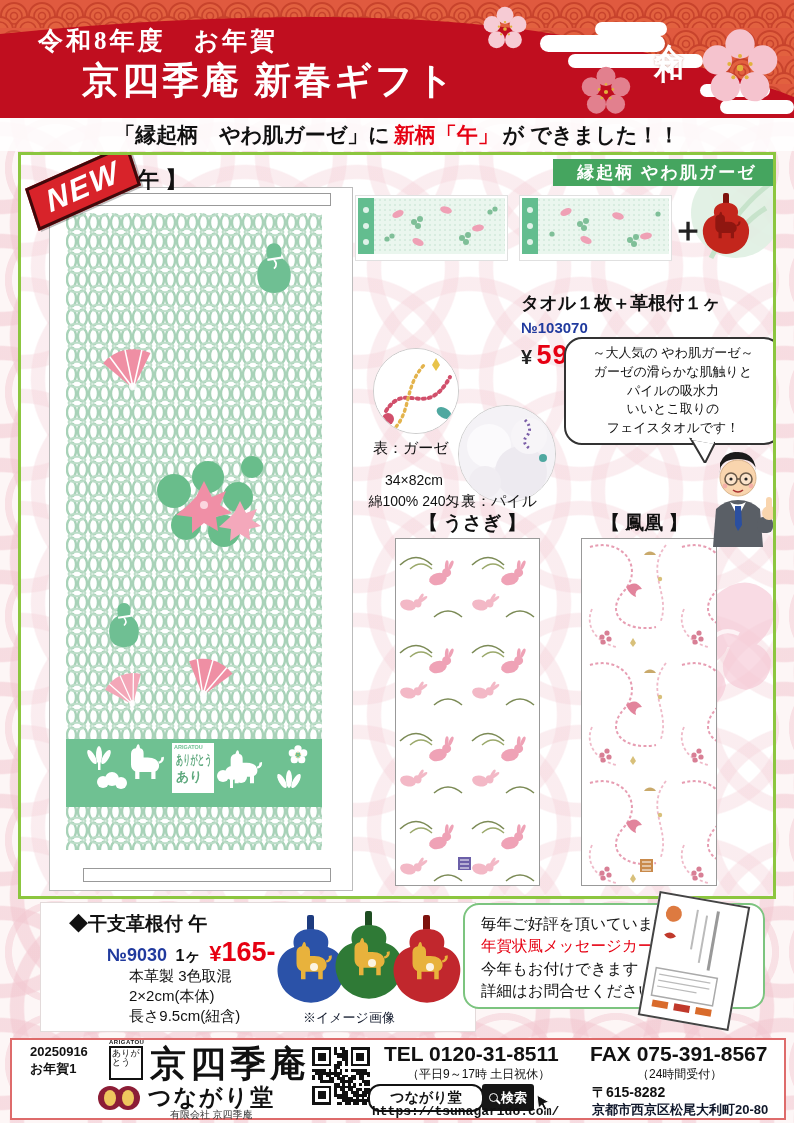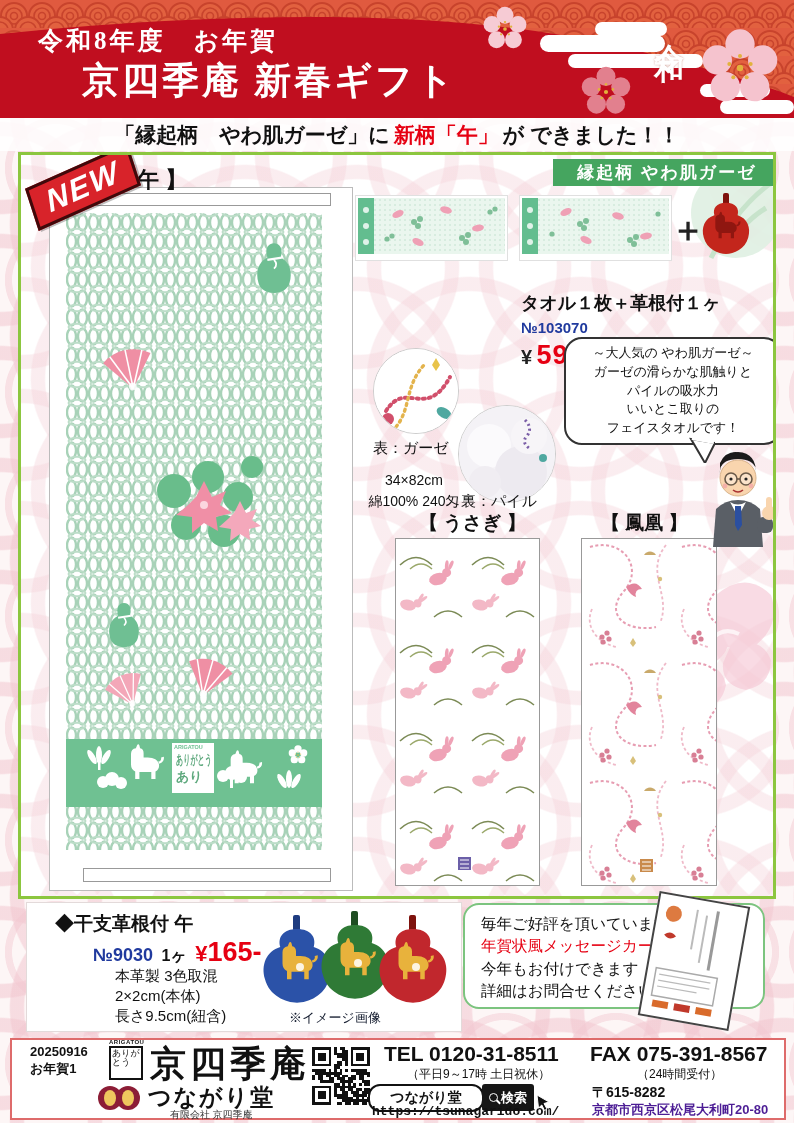--- a/index.html
+++ b/index.html
@@ -63,21 +63,21 @@
   .spec{position:absolute;left:318px;top:315px;width:150px;text-align:center;font-size:14px;color:#111;z-index:6;line-height:1.5;}
   .bubble{position:absolute;left:543px;top:182px;width:214px;height:104px;background:#fff;border:2px solid #333;
     border-radius:18px;z-index:6;display:flex;flex-direction:column;justify-content:center;align-items:center;
     font-size:13px;color:#111;line-height:1.45;text-align:center;}
   .bubble-tail{position:absolute;left:668px;top:282px;width:26px;height:26px;z-index:7;}
   .man{position:absolute;left:678px;top:290px;z-index:8;}
   .sub-towel-head{position:absolute;top:355px;font-size:19px;font-weight:bold;color:#111;z-index:6;}
   .sub-towel{position:absolute;top:383px;border:1px solid #999;background:#fff;z-index:6;}
   .deco{position:absolute;z-index:1;}
   
-  .netsuke{position:absolute;left:26px;top:902px;width:434px;height:128px;background:#fff;border:1px solid #e3dada;
+  .netsuke{position:absolute;left:40px;top:902px;width:434px;height:128px;background:#fff;border:1px solid #e3dada;
     border-radius:0;z-index:5;}
   .netsuke .ttl{position:absolute;left:28px;top:8px;font-size:19px;font-weight:bold;color:#111;}
   .netsuke .pline{position:absolute;left:66px;top:34px;white-space:nowrap;}
   .netsuke .pnum{font-size:18px;font-weight:bold;color:#203A9E;}
   .netsuke .qty{font-size:16px;font-weight:bold;color:#111;padding:0 4px;}
   .netsuke .yen{font-size:22px;font-weight:bold;color:#E60012;}
   .netsuke .val{font-size:27px;font-weight:bold;color:#E60012;text-align:right;}
   .netsuke .tax{font-size:13px;color:#111;}
   .netsuke .det{position:absolute;left:88px;font-size:15px;color:#111;}
   .netsuke .charms{position:absolute;left:228px;top:6px;}
@@ -110,21 +110,21 @@
   .faxnote{position:absolute;left:625px;top:26px;font-size:12px;color:#111;}
   .searchbox{position:absolute;left:356px;top:44px;width:112px;height:24px;border:2px solid #111;border-radius:12px;
     background:#fff;font-size:14px;font-weight:bold;color:#111;display:flex;align-items:center;justify-content:center;}
   .searchbtn{position:absolute;left:470px;top:44px;width:52px;height:27px;background:#161616;border-radius:3px;
     color:#fff;font-size:13px;font-weight:bold;display:flex;align-items:center;justify-content:center;gap:3px;}
   .mag{width:7px;height:7px;border:1.6px solid #fff;border-radius:50%;position:relative;display:inline-block;}
   .mag::after{content:"";position:absolute;width:5px;height:1.8px;background:#fff;transform:rotate(45deg);right:-4px;bottom:-2px;}
   .cursor{position:absolute;left:524px;top:54px;z-index:7;}
   .url{position:absolute;left:360px;top:64px;font-size:13px;font-weight:bold;color:#111;font-family:"Liberation Mono",monospace;}
   .postal{position:absolute;left:580px;top:44px;font-size:14px;font-weight:bold;color:#111;}
-  .addr{position:absolute;left:580px;top:61px;font-size:13px;font-weight:bold;color:#4c1d95;white-space:nowrap;}
+  .addr{position:absolute;left:580px;top:61px;font-size:13px;font-weight:bold;color:#0f172a;white-space:nowrap;}
 </style>
 </head>
 <body>
 
 <svg width="0" height="0" style="position:absolute">
   <defs>
     <symbol id="sym-horse" viewBox="0 0 60 56">
       <path d="M10,22 L10,15 Q10,8 17,7 L19,2 Q21,0 22,3 L23,7 Q28,8 28,14 L28,20 L34,20 Q48,20 50,30 Q51,37 45,40 L45,51 L39,51 L39,41 L22,41 L22,51 L16,51 L16,40 Q10,37 10,30 Z"></path>
       <path d="M50,29 Q58,27 57,19 L53,20 Q54,25 49,26 Z"></path>
     </symbol>

